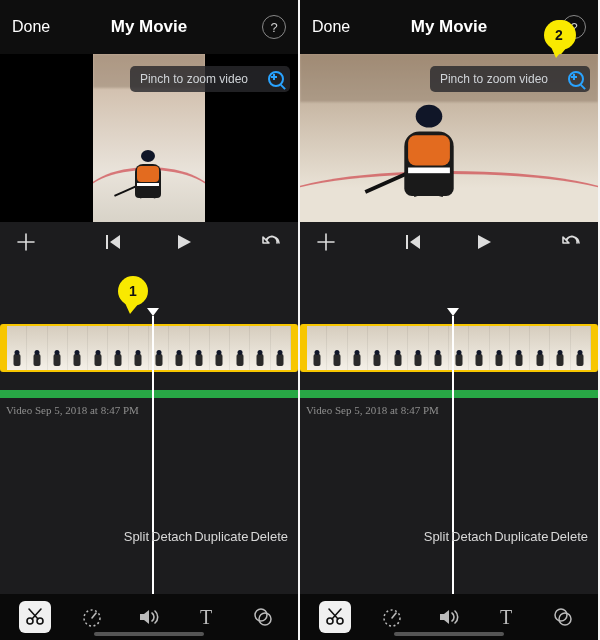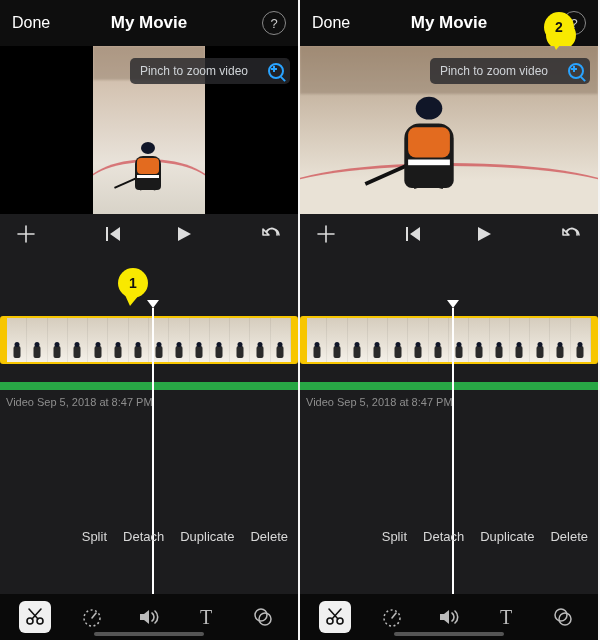--- a/index.html
+++ b/index.html
@@ -12,21 +12,21 @@
     --green: #28a745;
     --yellow: #f7c600;
     --callout: #f9e900;
   }
   html,body { margin:0; padding:0; background:#f5f5f5; font-family:-apple-system,Helvetica,Arial,sans-serif; }
   .stage { width:600px; height:640px; background:#f5f5f5; position:relative; display:flex; gap:2px; }
   .phone {
     width:298px; height:640px; background:var(--bg); position:relative; overflow:hidden;
     display:flex; flex-direction:column;
   }
-  .header { height:46px; display:flex; align-items:center; justify-content:space-between; padding:0 12px; color:#fff; }
+  .header { height:54px; display:flex; align-items:center; justify-content:space-between; padding:0 12px; color:#fff; }
   .done { font-size:16px; }
   .title { font-size:17px; font-weight:600; position:absolute; left:50%; transform:translateX(-50%); }
   .help { width:22px; height:22px; border:1px solid #888; border-radius:50%; display:flex; align-items:center; justify-content:center; font-size:13px; color:#ccc; }
   .preview { height:168px; background:#000; position:relative; display:flex; justify-content:center; }
   .vid-portrait { width:112px; height:168px; background:linear-gradient(180deg,#c9b39e 0%,#e9e3da 70%,#d8d3c8 100%); position:relative; overflow:hidden; }
   .vid-wide { width:298px; height:168px; background:linear-gradient(180deg,#b59f88 0%,#e9e2d6 80%); position:relative; overflow:hidden; }
   .blur-top { position:absolute; top:0; left:0; right:0; height:34px; background:rgba(120,100,80,0.35); filter:blur(1px); }
   .rink-line { position:absolute; bottom:22px; left:-10%; right:-10%; height:30px; border-top:3px solid rgba(200,30,40,0.55); border-radius:50%/100% 100% 0 0; }
   .player {
     position:absolute; width:42px; height:64px;
@@ -58,25 +58,25 @@
 
   .timeline { flex:1; background:var(--panel); position:relative; padding-top:62px; }
   .clip-track {
     height:44px; margin:0; position:relative; display:flex; overflow:hidden;
     border:2px solid var(--yellow); border-left-width:7px; border-right-width:7px; border-radius:3px;
   }
   .thumb { flex:1; background:linear-gradient(180deg,#d6cdbe 0%,#f4f0e8 100%); position:relative; border-right:1px solid rgba(0,0,0,0.06); }
   .thumb .p { position:absolute; bottom:4px; left:50%; transform:translateX(-50%); width:7px; height:12px; background:#2a2a2a; border-radius:2px; }
   .thumb .p::before { content:""; position:absolute; top:-4px; left:1px; width:5px; height:5px; background:#101628; border-radius:50%; }
   .audio-track { height:8px; background:var(--green); margin-top:18px; }
-  .meta { font-size:11px; color:var(--muted); margin:6px 0 0 6px; }
+  .meta { font-size:11px; color:var(--muted); margin:6px 0 0 6px;font-family:Liberation Serif, serif; }
   .playhead { position:absolute; top:54px; bottom:0; width:2px; background:#fff; }
   .playhead::before { content:""; position:absolute; top:-8px; left:-5px; width:0; height:0; border-left:6px solid transparent; border-right:6px solid transparent; border-top:8px solid #fff; }
 
-  .clip-actions { position:absolute; bottom:50px; right:10px; display:flex; gap:16px; font-size:13px; color:#d8d8d8; }
+  .clip-actions { position:absolute; bottom:50px; right:10px; display:flex; gap:2px; font-size:13px; color:#d8d8d8; }
   .clip-actions span { }
   .toolbar { height:46px; background:#0a0a0a; display:flex; align-items:center; justify-content:space-around; padding:0 6px; }
   .tool { width:32px; height:32px; display:flex; align-items:center; justify-content:center; color:#bbb; border-radius:6px; }
   .tool.active { background:#f0f0f0; color:#111; }
   .home-ind { position:absolute; bottom:4px; left:50%; transform:translateX(-50%); width:110px; height:4px; background:#555; border-radius:3px; }
 
   .callout {
     position:absolute; width:30px; height:30px; background:var(--callout); border-radius:50%;
     display:flex; align-items:center; justify-content:center; font-weight:700; font-size:14px; color:#111;
   }

